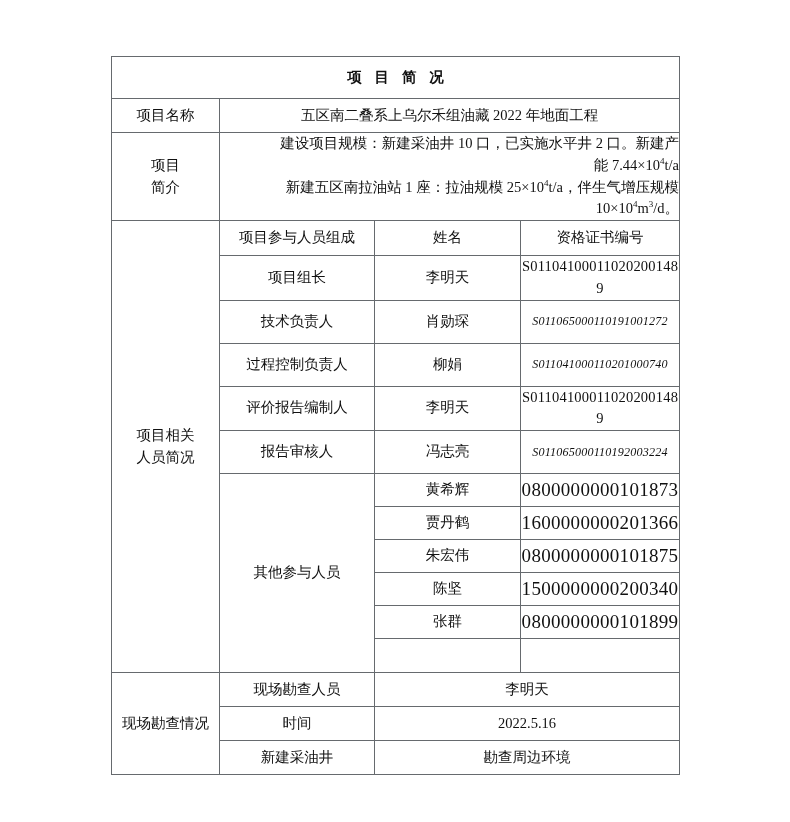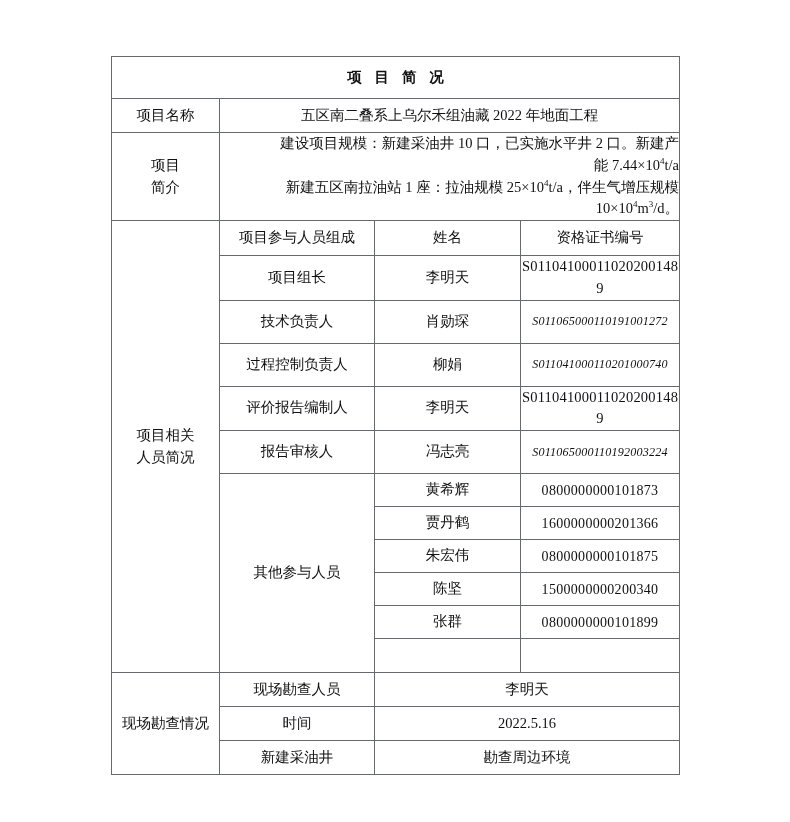--- a/index.html
+++ b/index.html
@@ -107,21 +107,21 @@
   .person-cell { font-size: 15px; }
 
   .cert-cell {
     font-size: 13.2px;
     line-height: 1.42;
     letter-spacing: 0.2px;
     padding: 3px 2px;
     word-break: break-all;
   }
   .cert-cell.wide { font-size: 12.1px; font-style: italic; }
-  .cert-cell.plain { font-size: 14px; letter-spacing: 0.3px; }
+  .cert-cell.plain { font-size: 19px; letter-spacing: 0.3px; }
 
   .other-row td { height: 32px; }
   .empty-row td { height: 33px; }
 
   .survey-row td { height: 33px; font-size: 15px; }
 
   sup {
     font-size: 0.62em;
     vertical-align: super;
     line-height: 0;

